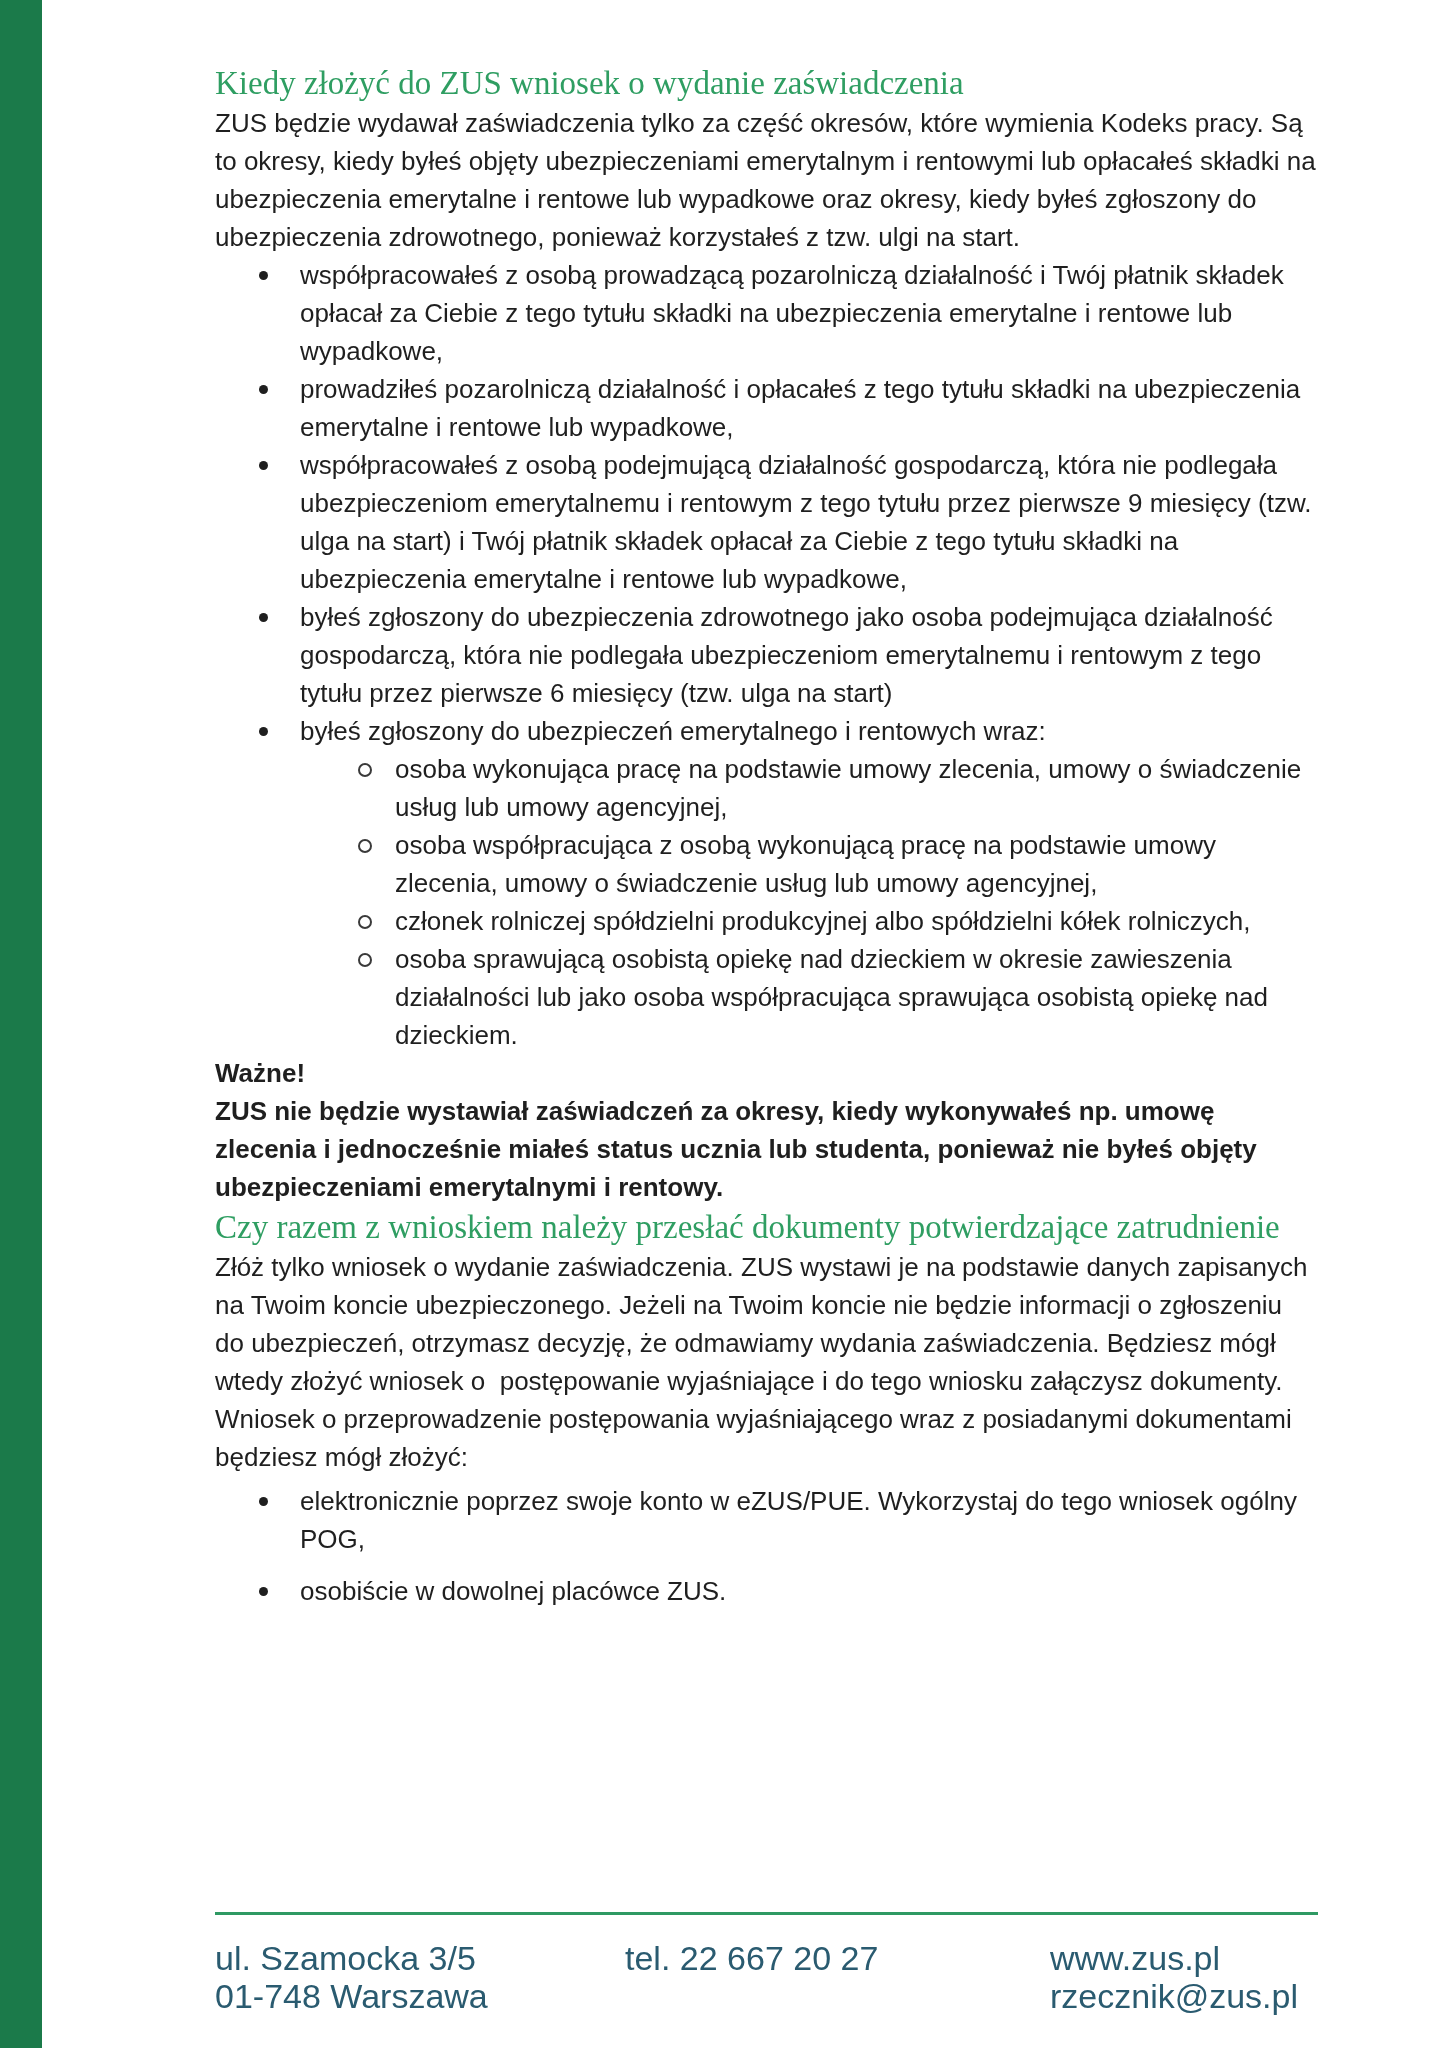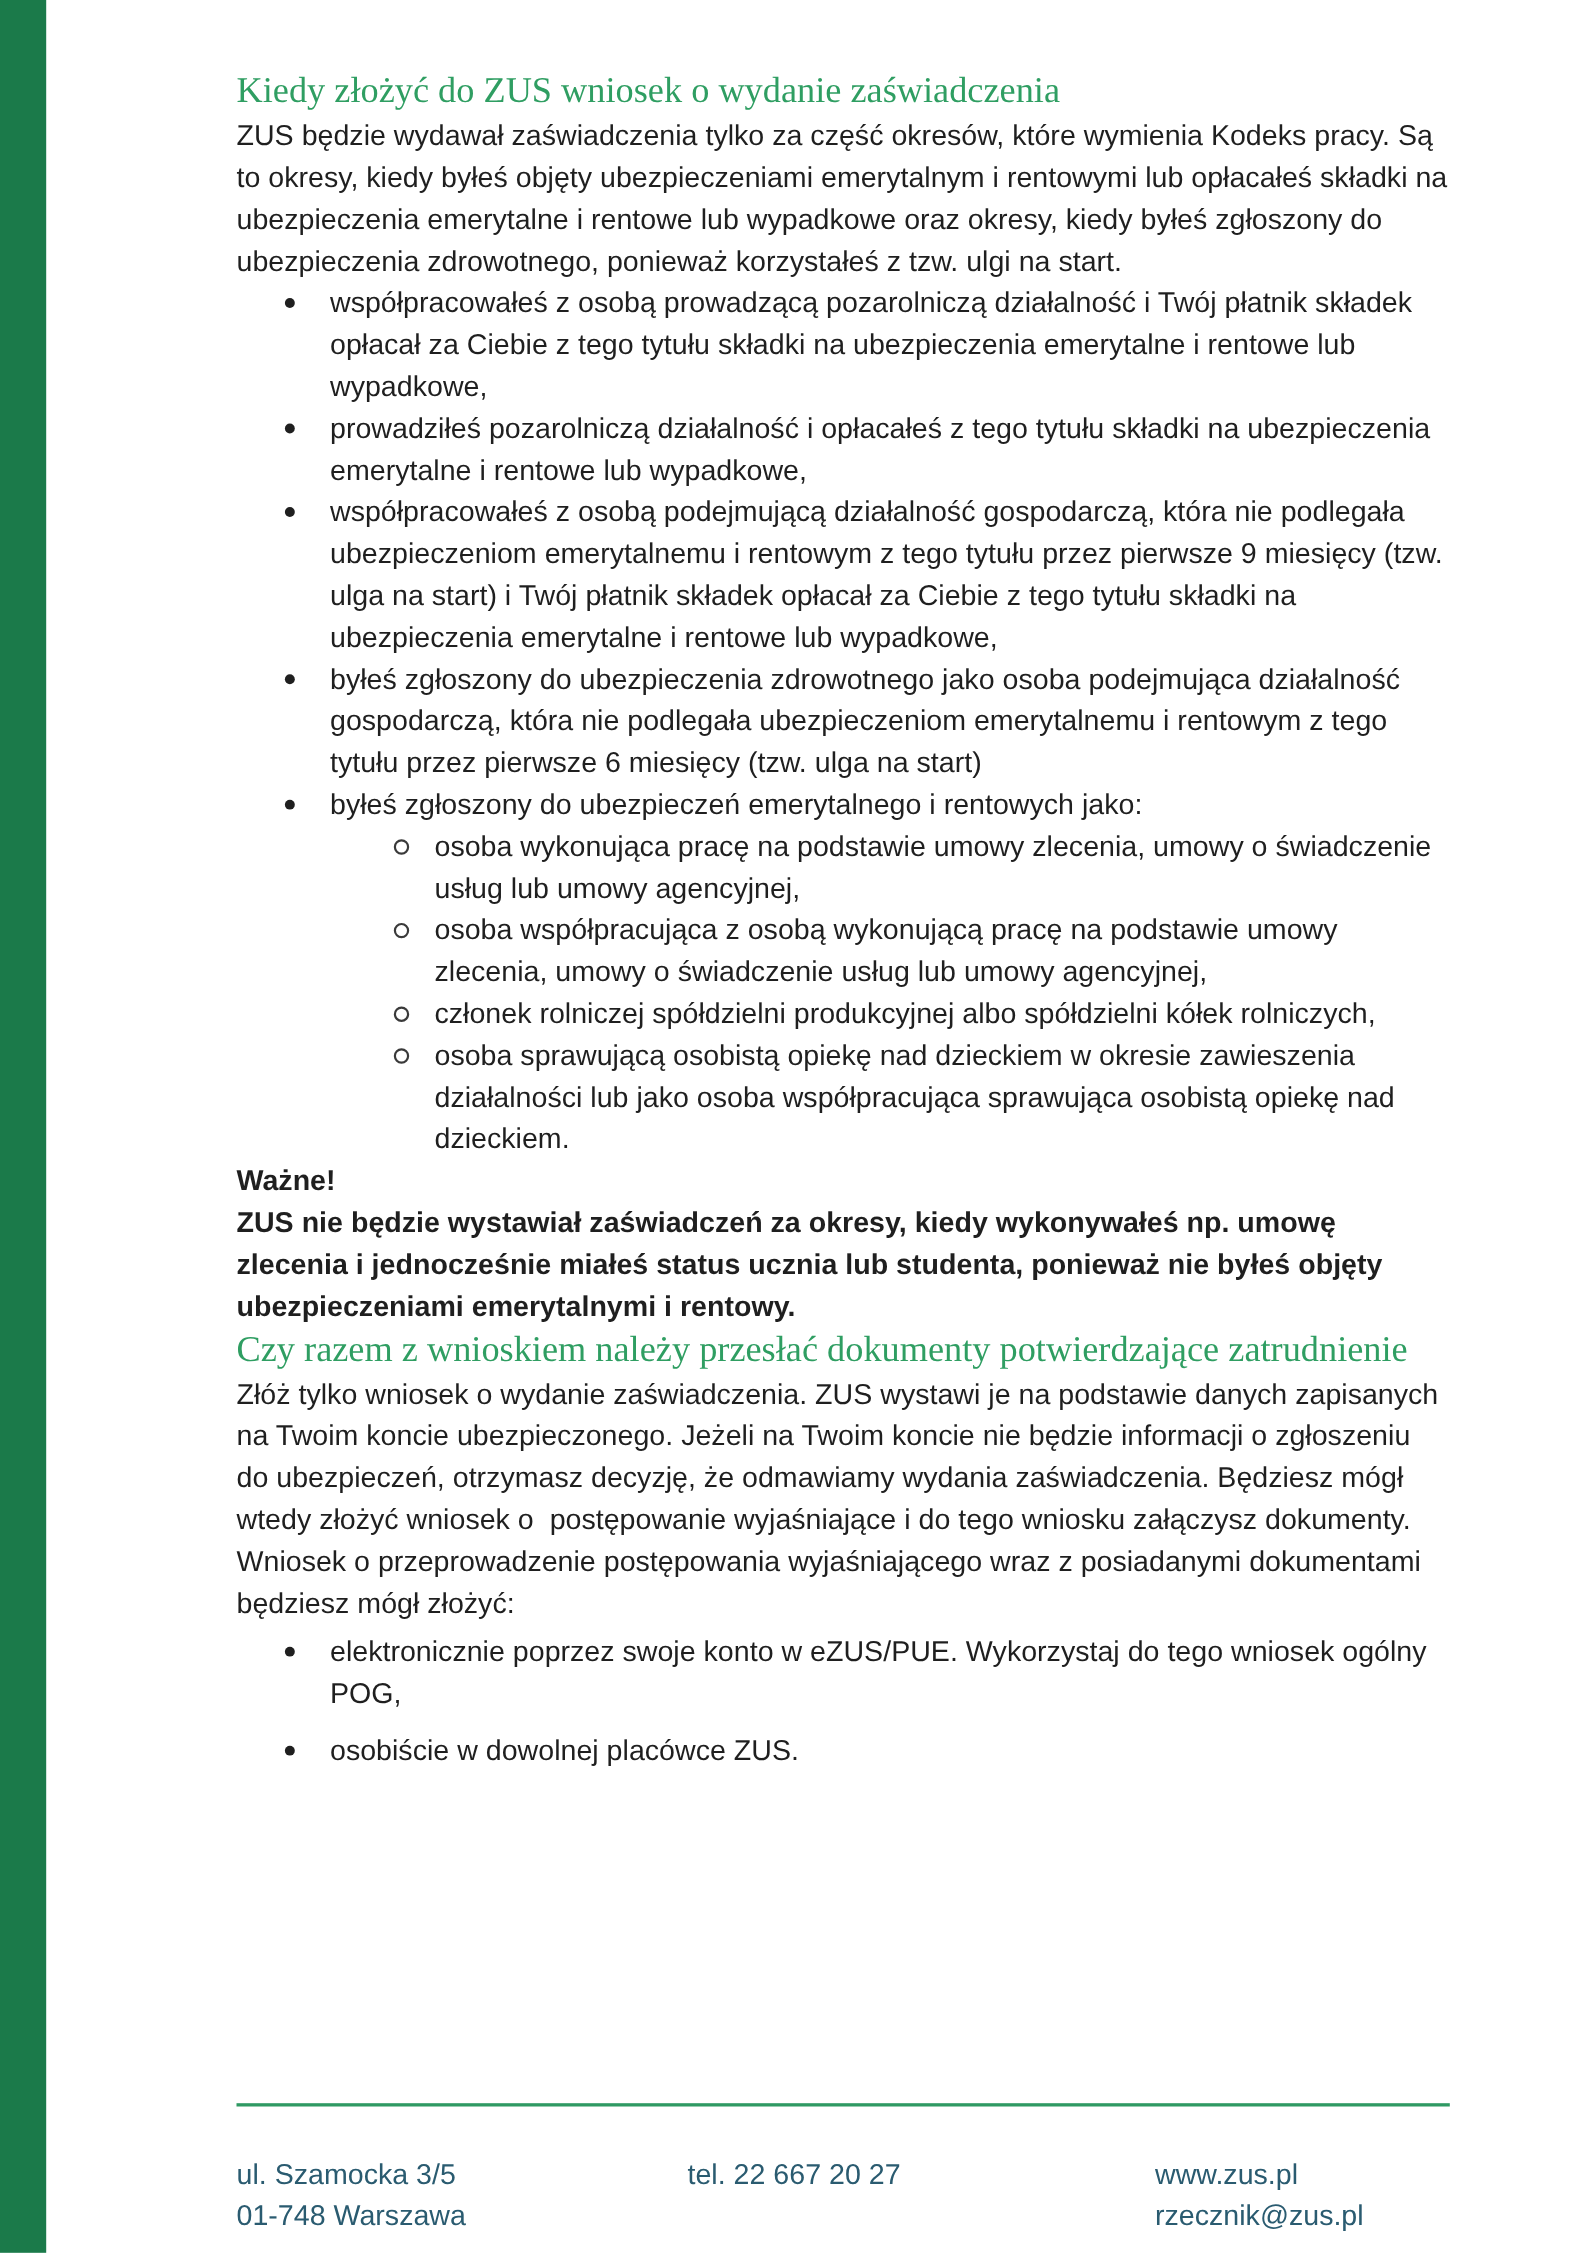--- a/index.html
+++ b/index.html
@@ -87,24 +87,24 @@
     background: transparent;
   }
   .spaced-list > li { margin-bottom: 14px; }
   .important-label { margin-top: 72px; }
   .footer {
     position: absolute;
     left: 215px;
     top: 1912px;
     width: 1103px;
     border-top: 3px solid #2f9963;
-    padding-top: 42px;
+    padding-top: 24px;
     display: flex;
     color: #2a5b70;
-    font-size: 26px;
+    font-size: 34px;
     line-height: 38px;
   }
   .footer-col-address { width: 410px; }
   .footer-col-phone { width: 425px; }
   .footer-col-web { flex: 1; }
 </style>
 </head>
 <body>
 
 <div class="left-bar"></div>
@@ -115,21 +115,21 @@
 
   <p class="body-text mt-small">ZUS będzie wydawał zaświadczenia tylko za część okresów, które wymienia Kodeks pracy. Są to okresy, kiedy byłeś objęty ubezpieczeniami emerytalnym i rentowymi lub opłacałeś składki na ubezpieczenia emerytalne i rentowe lub wypadkowe oraz okresy, kiedy byłeś zgłoszony do ubezpieczenia zdrowotnego, ponieważ korzystałeś z tzw. ulgi na start.</p>
 
 
   <ul class="bullet-list">
     <li>współpracowałeś z osobą prowadzącą pozarolniczą działalność i Twój płatnik składek opłacał za Ciebie z tego tytułu składki na ubezpieczenia emerytalne i rentowe lub wypadkowe,</li>
     <li>prowadziłeś pozarolniczą działalność i opłacałeś z tego tytułu składki na ubezpieczenia emerytalne i rentowe lub wypadkowe,</li>
     <li>współpracowałeś z osobą podejmującą działalność gospodarczą, która nie podlegała ubezpieczeniom emerytalnemu i rentowym z tego tytułu przez pierwsze 9 miesięcy (tzw. ulga na start) i Twój płatnik składek opłacał za Ciebie z tego tytułu składki na ubezpieczenia emerytalne i rentowe lub wypadkowe,</li>
     <li>byłeś zgłoszony do ubezpieczenia zdrowotnego jako osoba podejmująca działalność gospodarczą, która nie podlegała ubezpieczeniom emerytalnemu i rentowym z tego tytułu przez pierwsze 6 miesięcy (tzw. ulga na start)</li>
     <li>
-      <span>byłeś zgłoszony do ubezpieczeń emerytalnego i rentowych jako:</span>
+      <span>byłeś zgłoszony do ubezpieczeń emerytalnego i rentowych wraz:</span>
       <ul class="sub-list">
         <li>osoba wykonująca pracę na podstawie umowy zlecenia, umowy o świadczenie usług lub umowy agencyjnej,</li>
         <li>osoba współpracująca z osobą wykonującą pracę na podstawie umowy zlecenia, umowy o świadczenie usług lub umowy agencyjnej,</li>
         <li>członek rolniczej spółdzielni produkcyjnej albo spółdzielni kółek rolniczych,</li>
         <li>osoba sprawującą osobistą opiekę nad dzieckiem w okresie zawieszenia działalności lub jako osoba współpracująca sprawująca osobistą opiekę nad dzieckiem.</li>
       </ul>
     </li>
   </ul>
 
   <p class="body-text bold important-label">Ważne!</p>

